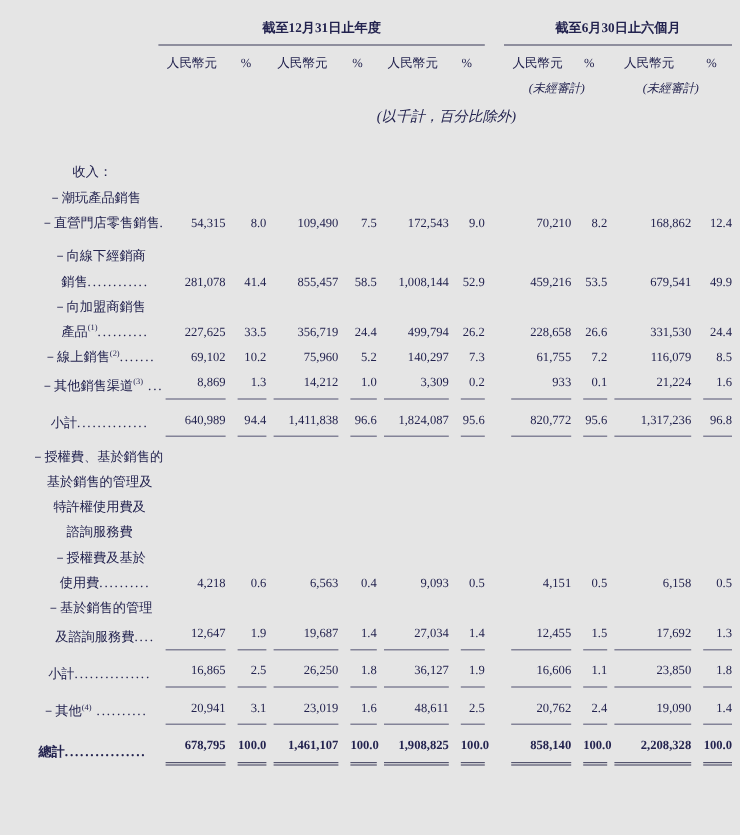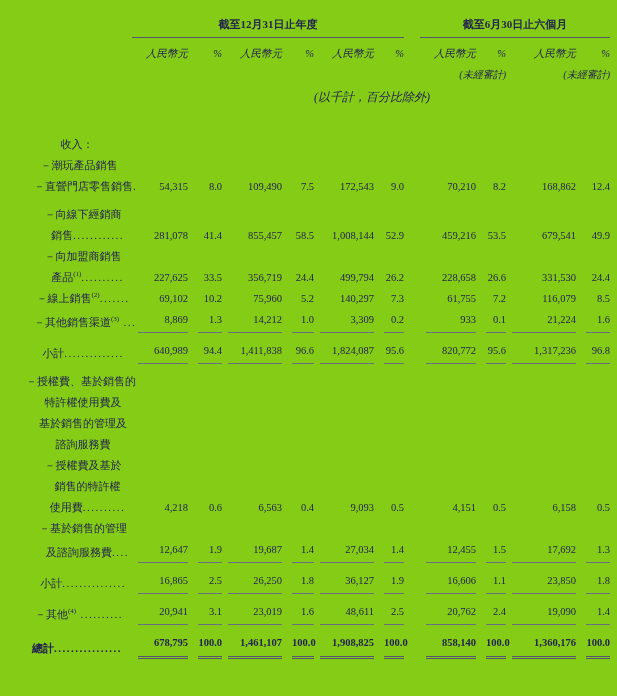--- a/index.html
+++ b/index.html
@@ -1,31 +1,31 @@
 <!DOCTYPE html>
 <html><head>
 <meta charset="utf-8">
 <style>
   html,body{margin:0;padding:0;background:#ffffff;}
   .page{
-    width:617px;height:696px;background:#84cc16;overflow:hidden;
+    width:617px;height:696px;background:#e5e5e5;overflow:hidden;
     font-family:"Liberation Serif","DejaVu Serif",serif;
     color:#23234f;position:relative;
   }
   table{border-collapse:separate;border-spacing:0;table-layout:fixed;
         margin:14px 0 0 8px;width:602px;}
   td,th{padding:0;font-weight:normal;vertical-align:bottom;
         font-size:11px;line-height:21px;white-space:nowrap;}
   
   tr.h1 th.grp{font-weight:bold;text-align:center;font-size:11px;
                border-bottom:1px solid #55556e;padding-bottom:2px;}
   tr.h2 th.yr{font-weight:bold;text-align:center;font-size:11px;
               border-bottom:1px solid #55556e;padding:4px 2px 2px 2px;}
-  tr.h3 td{font-style:italic;text-align:right;padding-top:5px;font-size:10.5px;}
-  tr.h4 td.unaud{font-style:italic;text-align:right;padding-left:2px;font-size:10px;}
+  tr.h3 td{text-align:center;padding-top:5px;font-size:10.5px;}
+  tr.h4 td.unaud{font-style:italic;text-align:center;padding-left:2px;font-size:10px;}
   tr.h5 td.note{font-style:italic;text-align:center;font-size:12px;padding-top:2px;}
   tr.spacer td{height:26px;}
   
   td.lbl{text-align:center;overflow:visible;}
   .ind0{padding-left:14px;}
   .ind1{padding-left:18px;}
   .ind2{padding-left:26px;margin-top:30px;}
   .ind3{padding-left:35px;}
   td.num{text-align:right;}
   td.num .in{display:block;text-align:right;font-size:10.5px;}
@@ -313,37 +313,33 @@
           </td>
           <td class="num pct">
             <span class="in ru">96.8</span>
           </td>
         </tr>
         <tr class="gap">
           <td class="lbl ind1">－授權費、基於銷售的</td>
           <td colspan="11"></td>
         </tr>
         <tr>
+          <td class="lbl ind2">基於銷售的管理及</td>
+          <td colspan="11"></td>
+        </tr>
+        <tr>
           <td class="lbl ind2">特許權使用費及</td>
           <td colspan="11"></td>
         </tr>
         <tr>
-          <td class="lbl ind2">基於銷售的管理及</td>
-          <td colspan="11"></td>
-        </tr>
-        <tr>
           <td class="lbl ind2">諮詢服務費</td>
           <td colspan="11"></td>
         </tr>
         <tr>
           <td class="lbl ind2">－授權費及基於</td>
-          <td colspan="11"></td>
-        </tr>
-        <tr>
-          <td class="lbl ind3">銷售的特許權</td>
           <td colspan="11"></td>
         </tr>
         <tr>
           <td class="lbl ind3">使用費<span class="dots">..........</span></td>
           <td class="num val">
             <span class="in">4,218</span>
           </td>
           <td class="num pct">
             <span class="in">0.6</span>
           </td>
@@ -500,21 +496,21 @@
             <span class="in rd">100.0</span>
           </td>
           <td></td>
           <td class="num val">
             <span class="in rd">858,140</span>
           </td>
           <td class="num pct">
             <span class="in rd">100.0</span>
           </td>
           <td class="num val">
-            <span class="in rd">1,360,176</span>
+            <span class="in rd">2,208,328</span>
           </td>
           <td class="num pct">
             <span class="in rd">100.0</span>
           </td>
         </tr>
       </tbody>
   </table>
 </div>
 
 </body></html>

